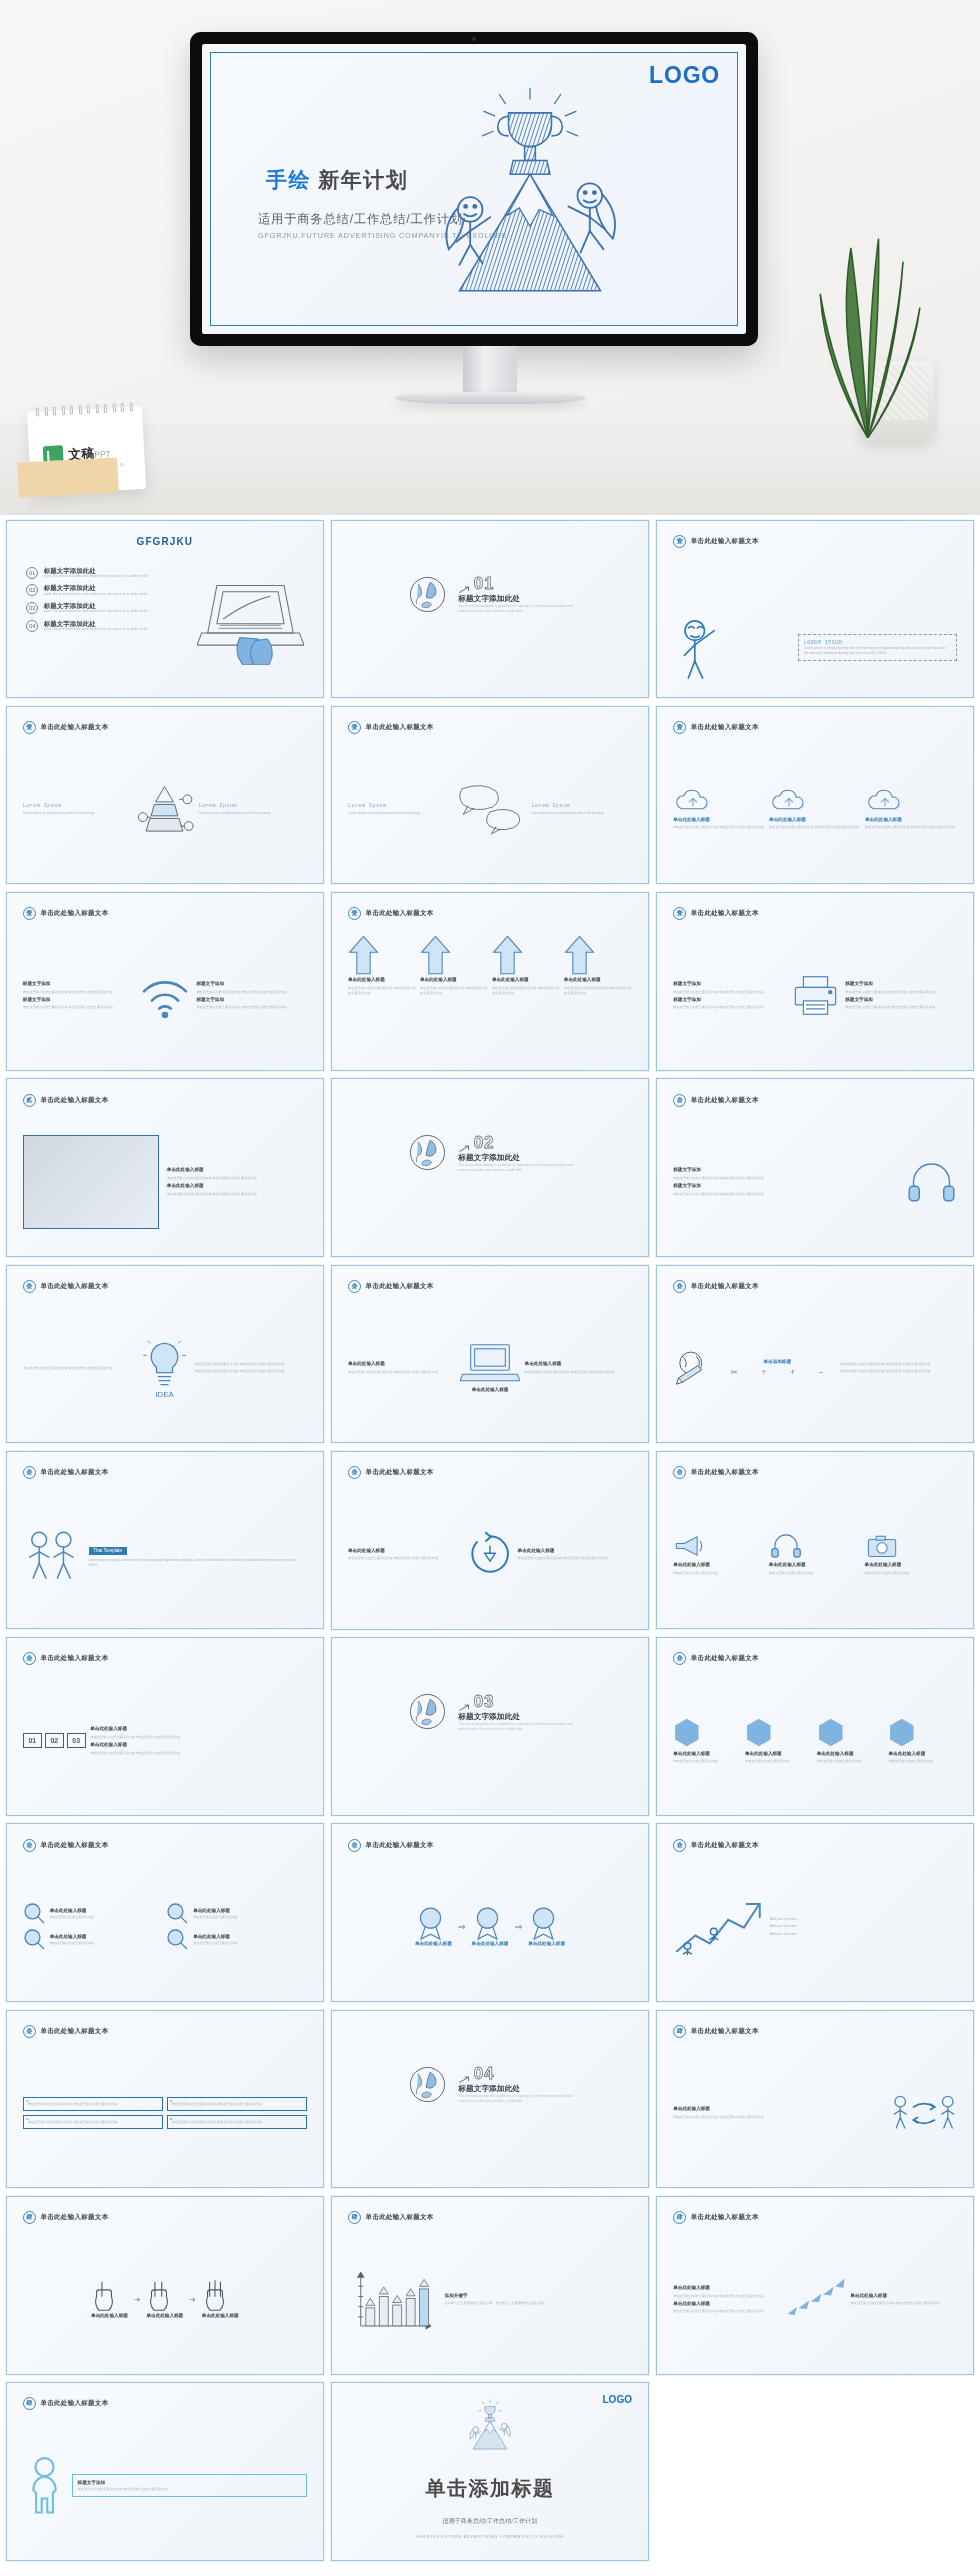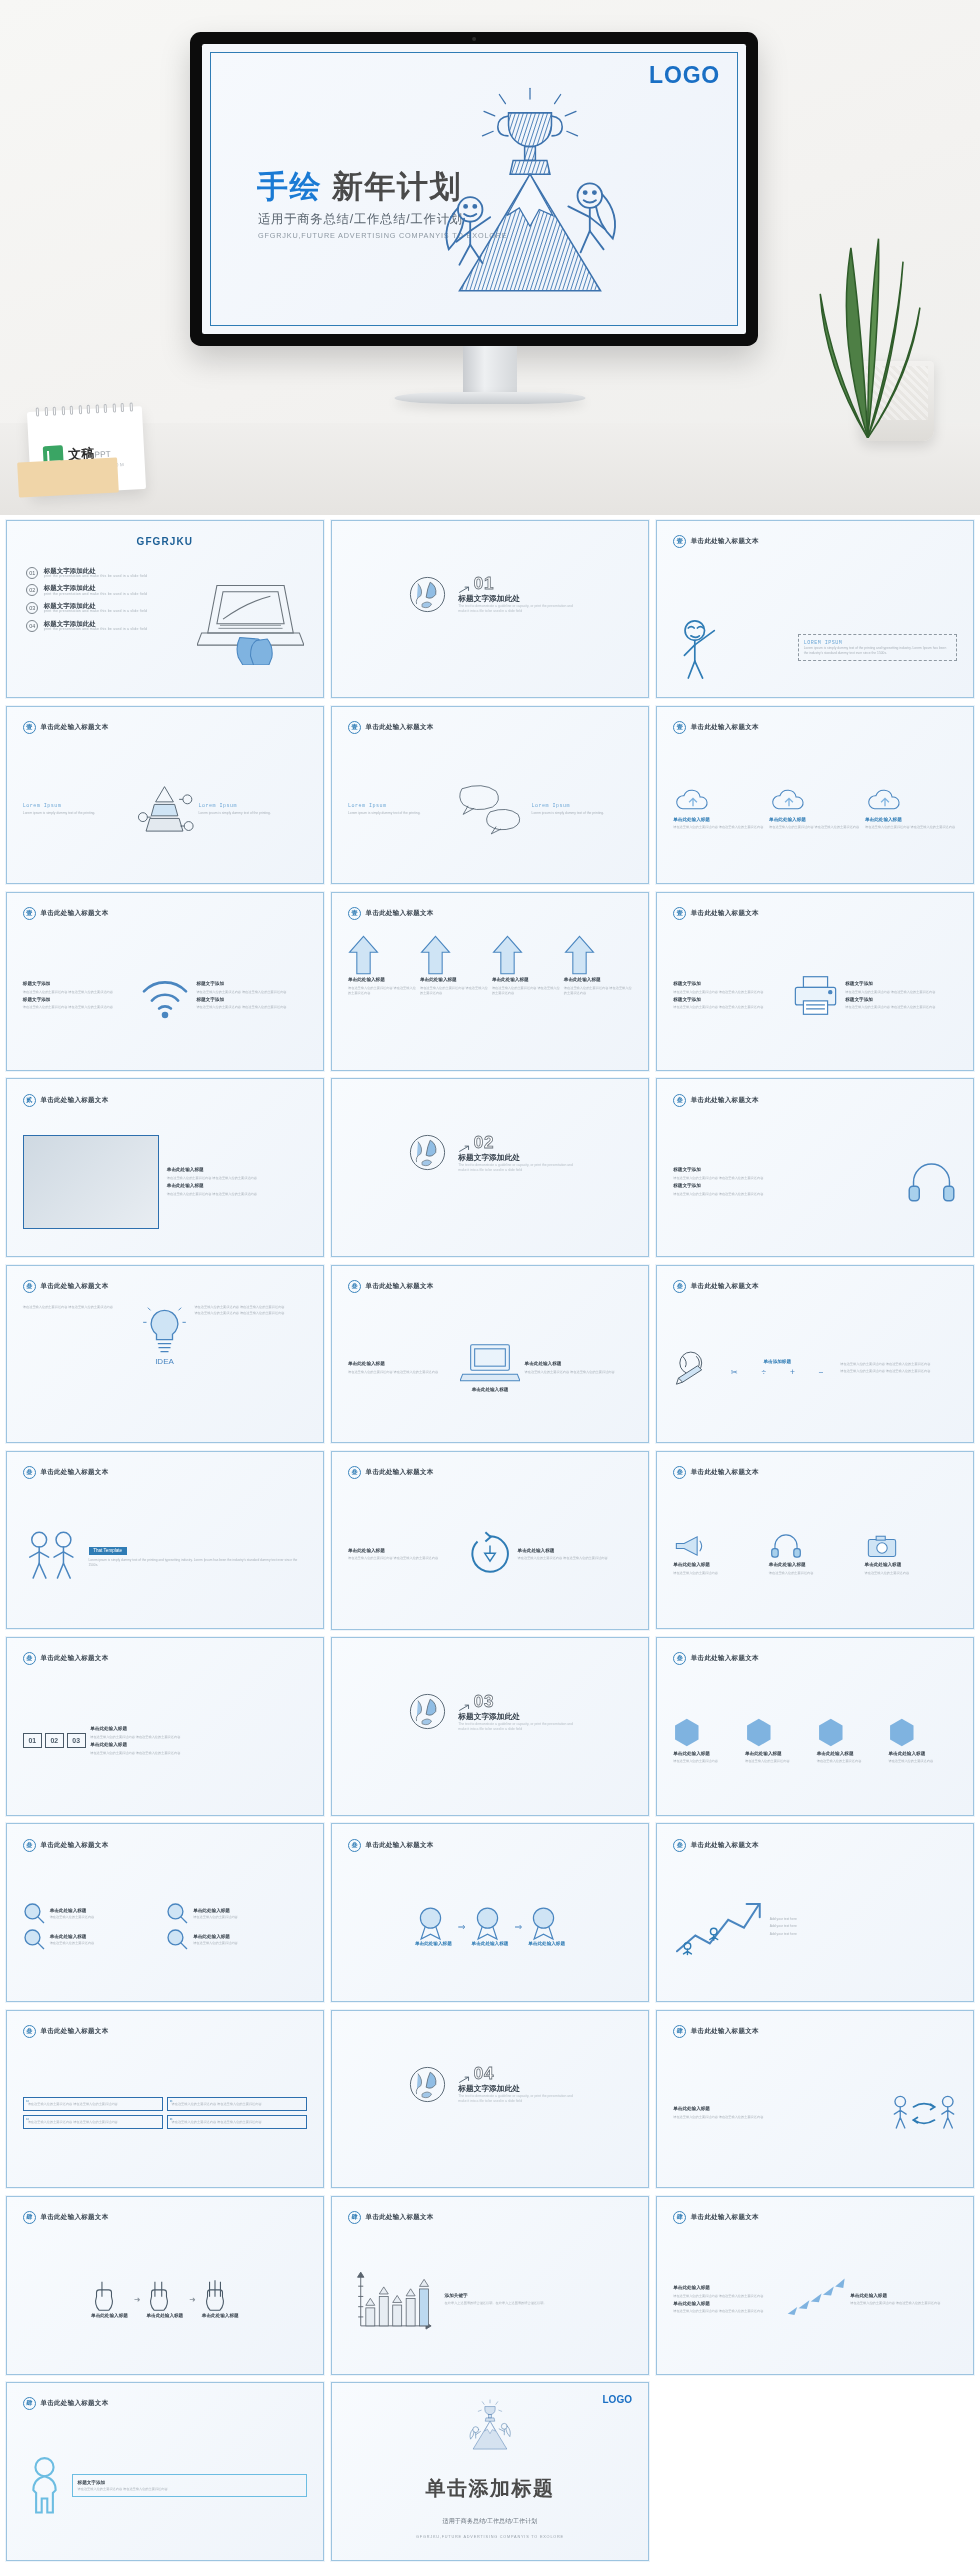--- a/index.html
+++ b/index.html
@@ -35,21 +35,21 @@
   .slide-frame {
     width:100%;height:100%;border:1.5px solid #2f7cb5;
     background:linear-gradient(135deg,#f6f9fd 0%,#eef3fa 100%);
     position:relative; overflow:hidden;
   }
   .hero-logo {
     position:absolute; right:17px; top:9.2px;
     font-size:23px; font-weight:bold; color:#1a6fc4; letter-spacing:0.8px;
   }
   .hero-title {
-    position:absolute; left:46px; top:113px; font-size:31px; font-weight:bold;
+    position:absolute; left:55px; top:113px; font-size:21px; font-weight:bold;
     letter-spacing:1.5px; white-space:nowrap;
   }
   .hero-title .blue { color:#1a7ad4; }
   .hero-title .dark { color:#4a4a4a; }
   .hero-sub {
     position:absolute; left:47px; top:158px; font-size:12.3px; color:#58636d;
     letter-spacing:0.8px; white-space:nowrap;
   }
   .hero-sub2 {
     position:absolute; left:47px; top:178px; font-size:7.3px; color:#8d98a2;
@@ -631,21 +631,21 @@
       </div>
     </div>
   </div>
 
   <div class="slide">
     <div class="s-head">
       <span class="s-badge">叁</span>
       <span class="s-title">单击此处输入标题文本</span>
     </div>
     <div class="s-body">
-      <div style="display:flex;height:100%;align-items:flex-start;gap:6.1px;">
+      <div style="display:flex;height:100%;align-items:center;gap:6.1px;">
         <div class="col">
           <div class="blk-d">请在这里输入您的主要叙述内容
 请在这里输入您的主要叙述内容</div>
         </div>
         <svg width="47" height="60" viewBox="0 0 70 90" stroke="#4a86c0" fill="none" stroke-width="2">
           <path d="M35 8 a20 20 0 0 1 12 36 v8 H23 v-8 A20 20 0 0 1 35 8z" fill="#cfe4f5"></path>
           <path d="M25 58 h20 M26 64 h18 M29 70 h12"></path>
           <g stroke-width="1.4">
               <path d="M35 2 v-0"></path>
               <path d="M8 26 h-5"></path>

